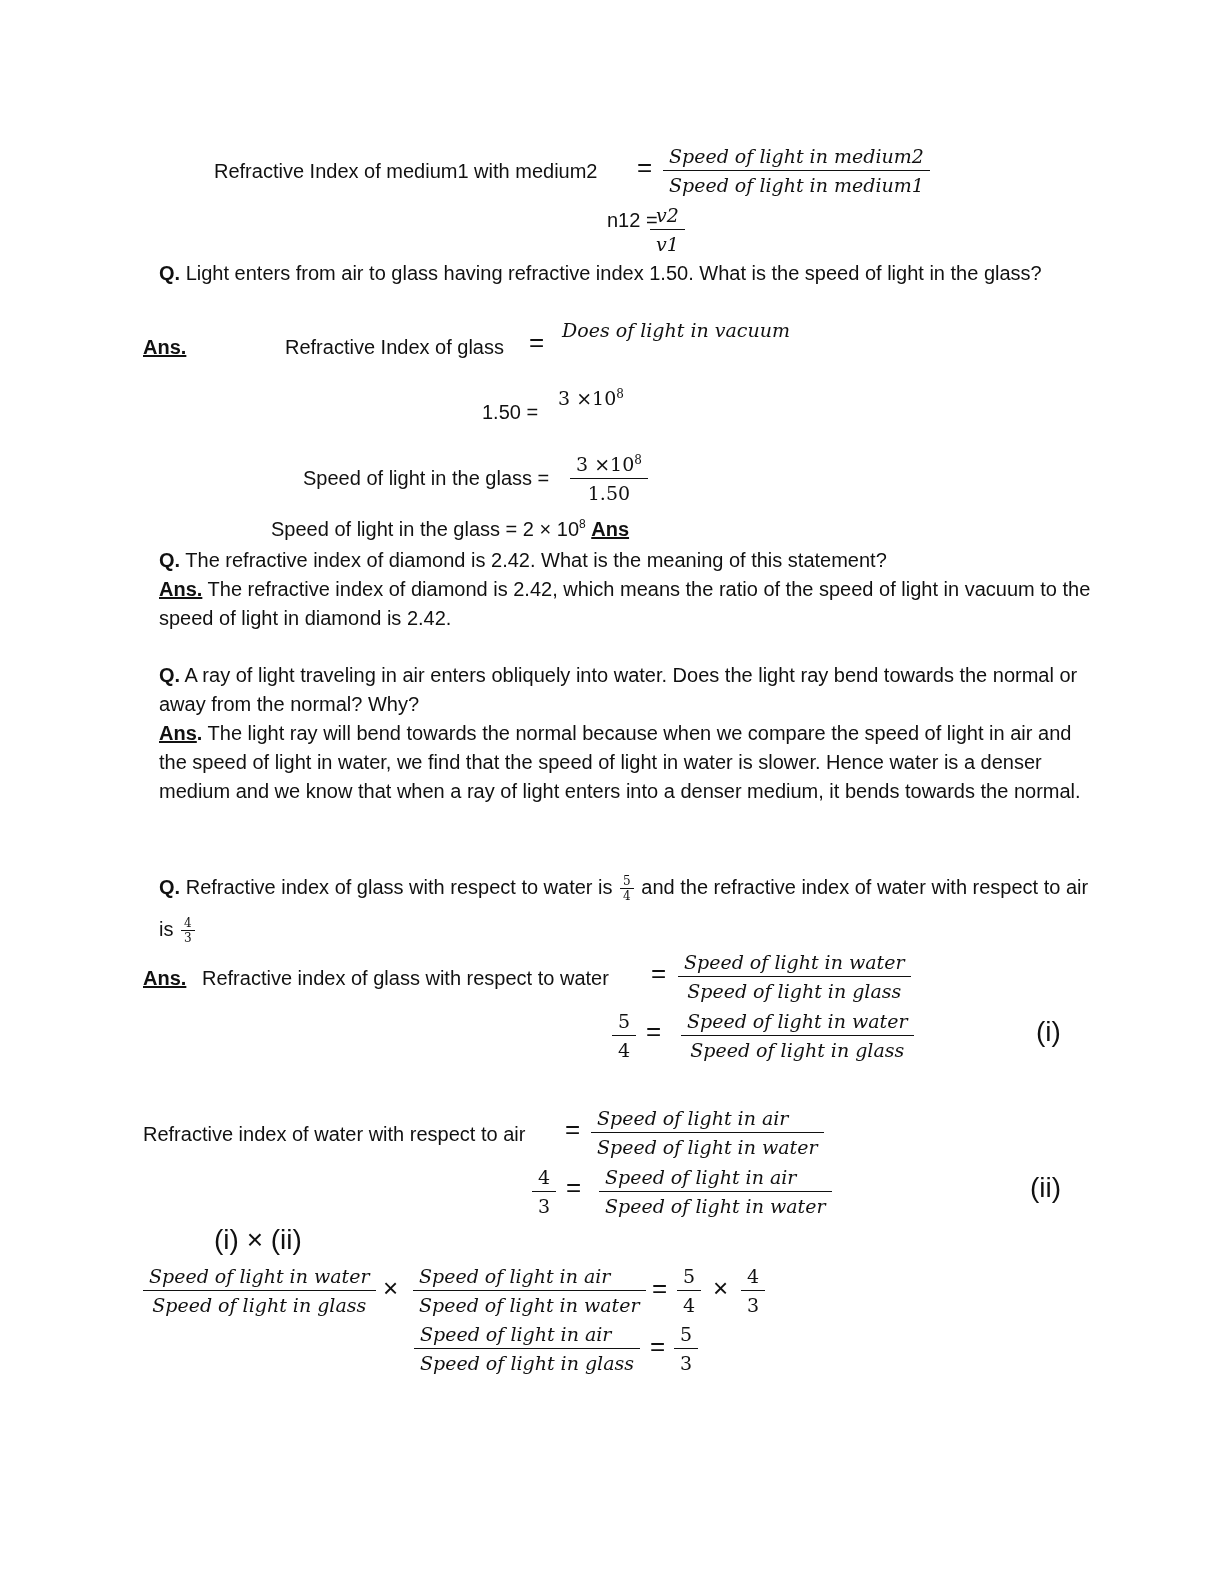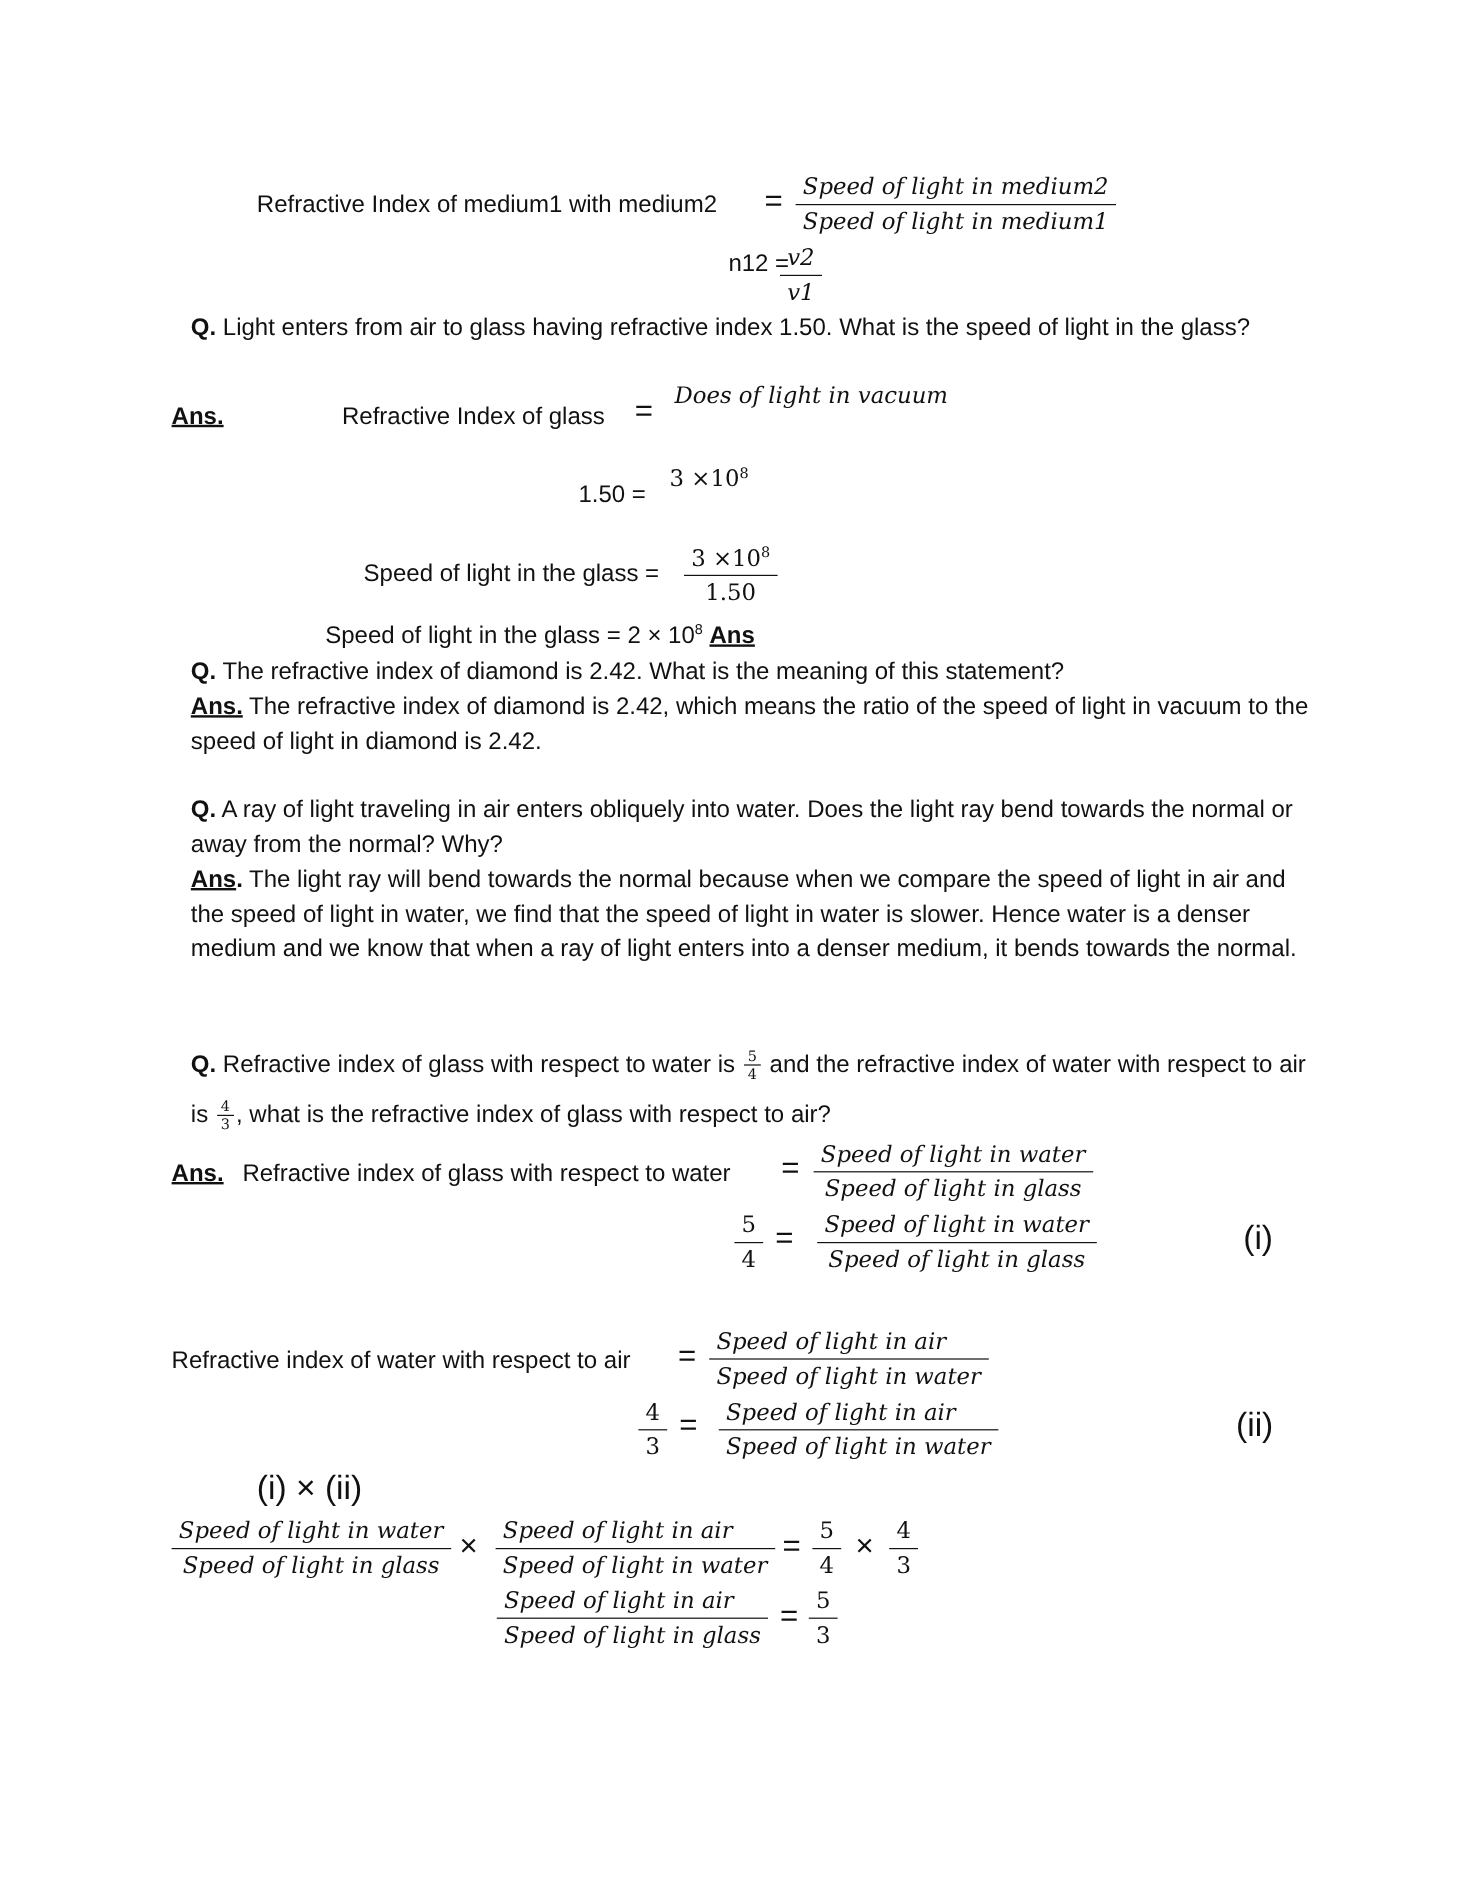--- a/index.html
+++ b/index.html
@@ -68,21 +68,21 @@
   <span class="bold ul">Ans</span><span class="bold">.</span><span>  The light ray will bend towards the normal because when we compare the speed of light in air and the speed of light in water, we find that the speed of light in water is slower. Hence water is a denser medium and we know that when a ray of light enters into a denser medium, it bends towards the normal.</span>
 </div>
 
 <div class="para" style="top:866px;line-height:42px;">
   <span class="bold">Q.</span><span> Refractive index of glass with respect to water is </span><span class="small-frac">
       <span>5</span>
       <span class="den">4</span>
     </span><span> and the refractive index of water with respect to air is </span><span class="small-frac">
       <span>4</span>
       <span class="den">3</span>
-    </span><span>, what is the refractive index of glass with respect to air?</span>
+    </span>
 </div>
 
 <div class="abs bold ul" style="left:143px;top:967px;">Ans.</div>
 <div class="abs" style="left:202px;top:967px;">Refractive index of glass with respect to water</div>
 <div class="eq" style="left:651px;top:958px;">=</div>
 <div class="frac" style="left:678px;top:948px;">
   <span class="num">Speed of light in water</span>
   <span class="den">Speed of light in glass</span>
 </div>
 <div class="frac up" style="left:612px;top:1007px;">

